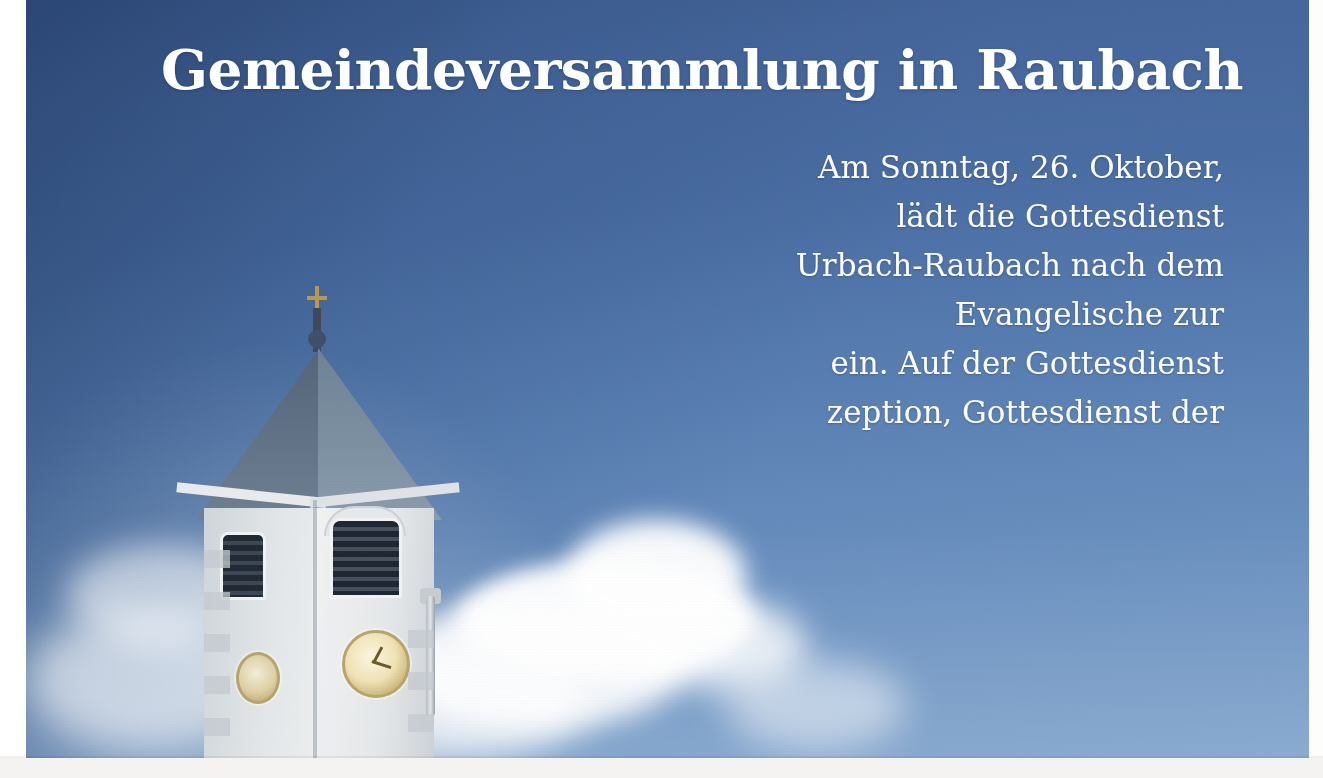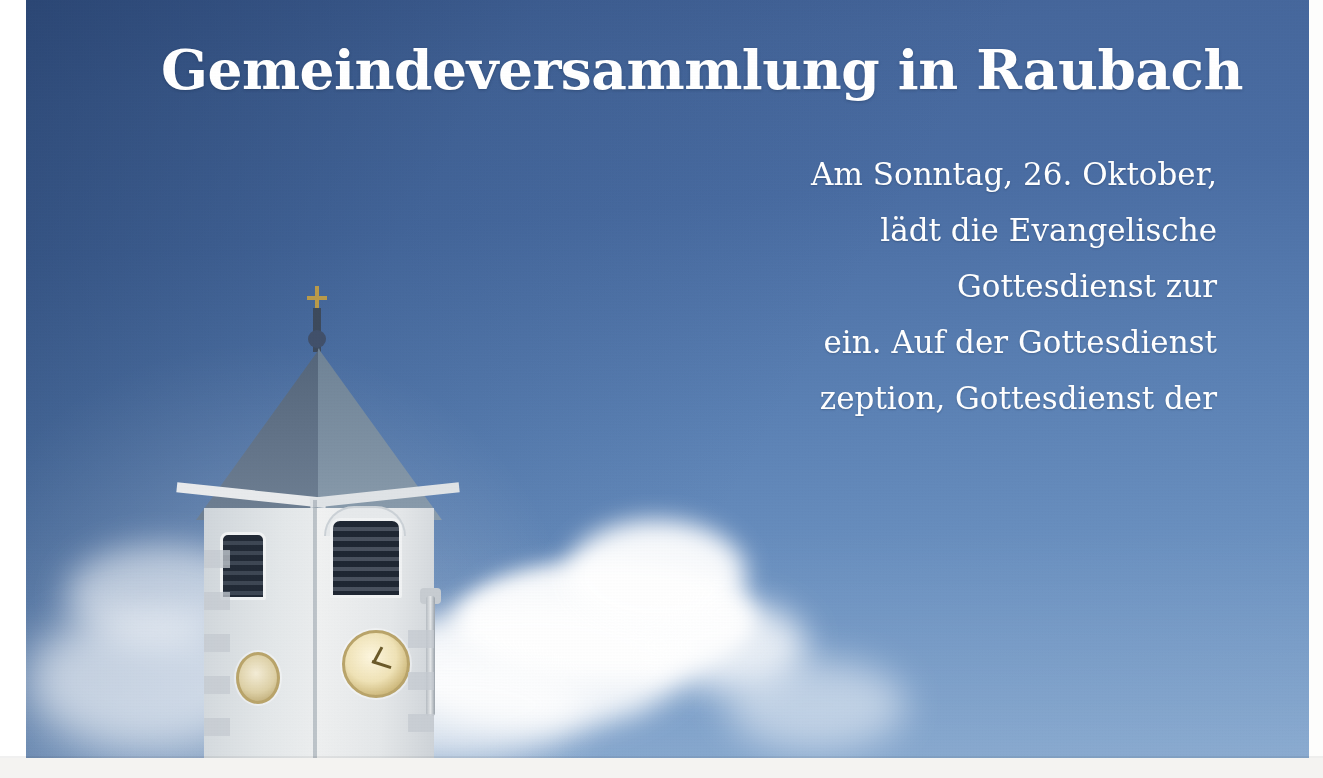--- a/index.html
+++ b/index.html
@@ -285,21 +285,21 @@
     top: 140px;
     width: 500px;
     text-align: right;
     color: #ffffff;
     font-family: "DejaVu Serif", serif;
     font-size: 31px;
     line-height: 1.42;
     z-index: 20;
     text-shadow: 0 1px 2px rgba(20,40,70,0.30);
   }
-  .bodycopy p { margin: 12px; }
+  .bodycopy p { margin: 5px; }
 
   
   .grain {
     position: absolute;
     inset: 0;
     pointer-events: none;
     opacity: 0.12;
     background-image:
       repeating-linear-gradient(0deg, rgba(0,0,0,0.10) 0px, rgba(0,0,0,0.0) 1px, rgba(0,0,0,0.0) 2px, rgba(0,0,0,0.06) 3px),
       repeating-linear-gradient(90deg, rgba(255,255,255,0.06) 0px, rgba(0,0,0,0.0) 1px, rgba(0,0,0,0.0) 2px, rgba(0,0,0,0.05) 3px);
@@ -371,22 +371,23 @@
       <div class="quoin" style="left:100px; top:418px;"></div>
       <div class="quoin" style="left:304px; top:330px;"></div>
       <div class="quoin" style="left:304px; top:372px;"></div>
       <div class="quoin" style="left:304px; top:414px;"></div>
     </div>
 
     <h1 class="headline">Gemeindeversammlung in Raubach</h1>
 
     <div class="bodycopy">
       <p>Am Sonntag, 26. Oktober,</p>
-      <p>lädt die Evangelische</p>
-      <p>Gottesdienst zur</p>
+      <p>lädt die Gottesdienst</p>
+      <p>Urbach-Raubach nach dem</p>
+      <p>Evangelische zur</p>
       <p>ein. Auf der Gottesdienst</p>
       <p>zeption, Gottesdienst der</p>
     </div>
 
     <div class="grain"></div>
   </div>
 
   <div class="page-margin-left"></div>
   <div class="page-margin-right"></div>
   <div class="page-margin-bottom"></div>

